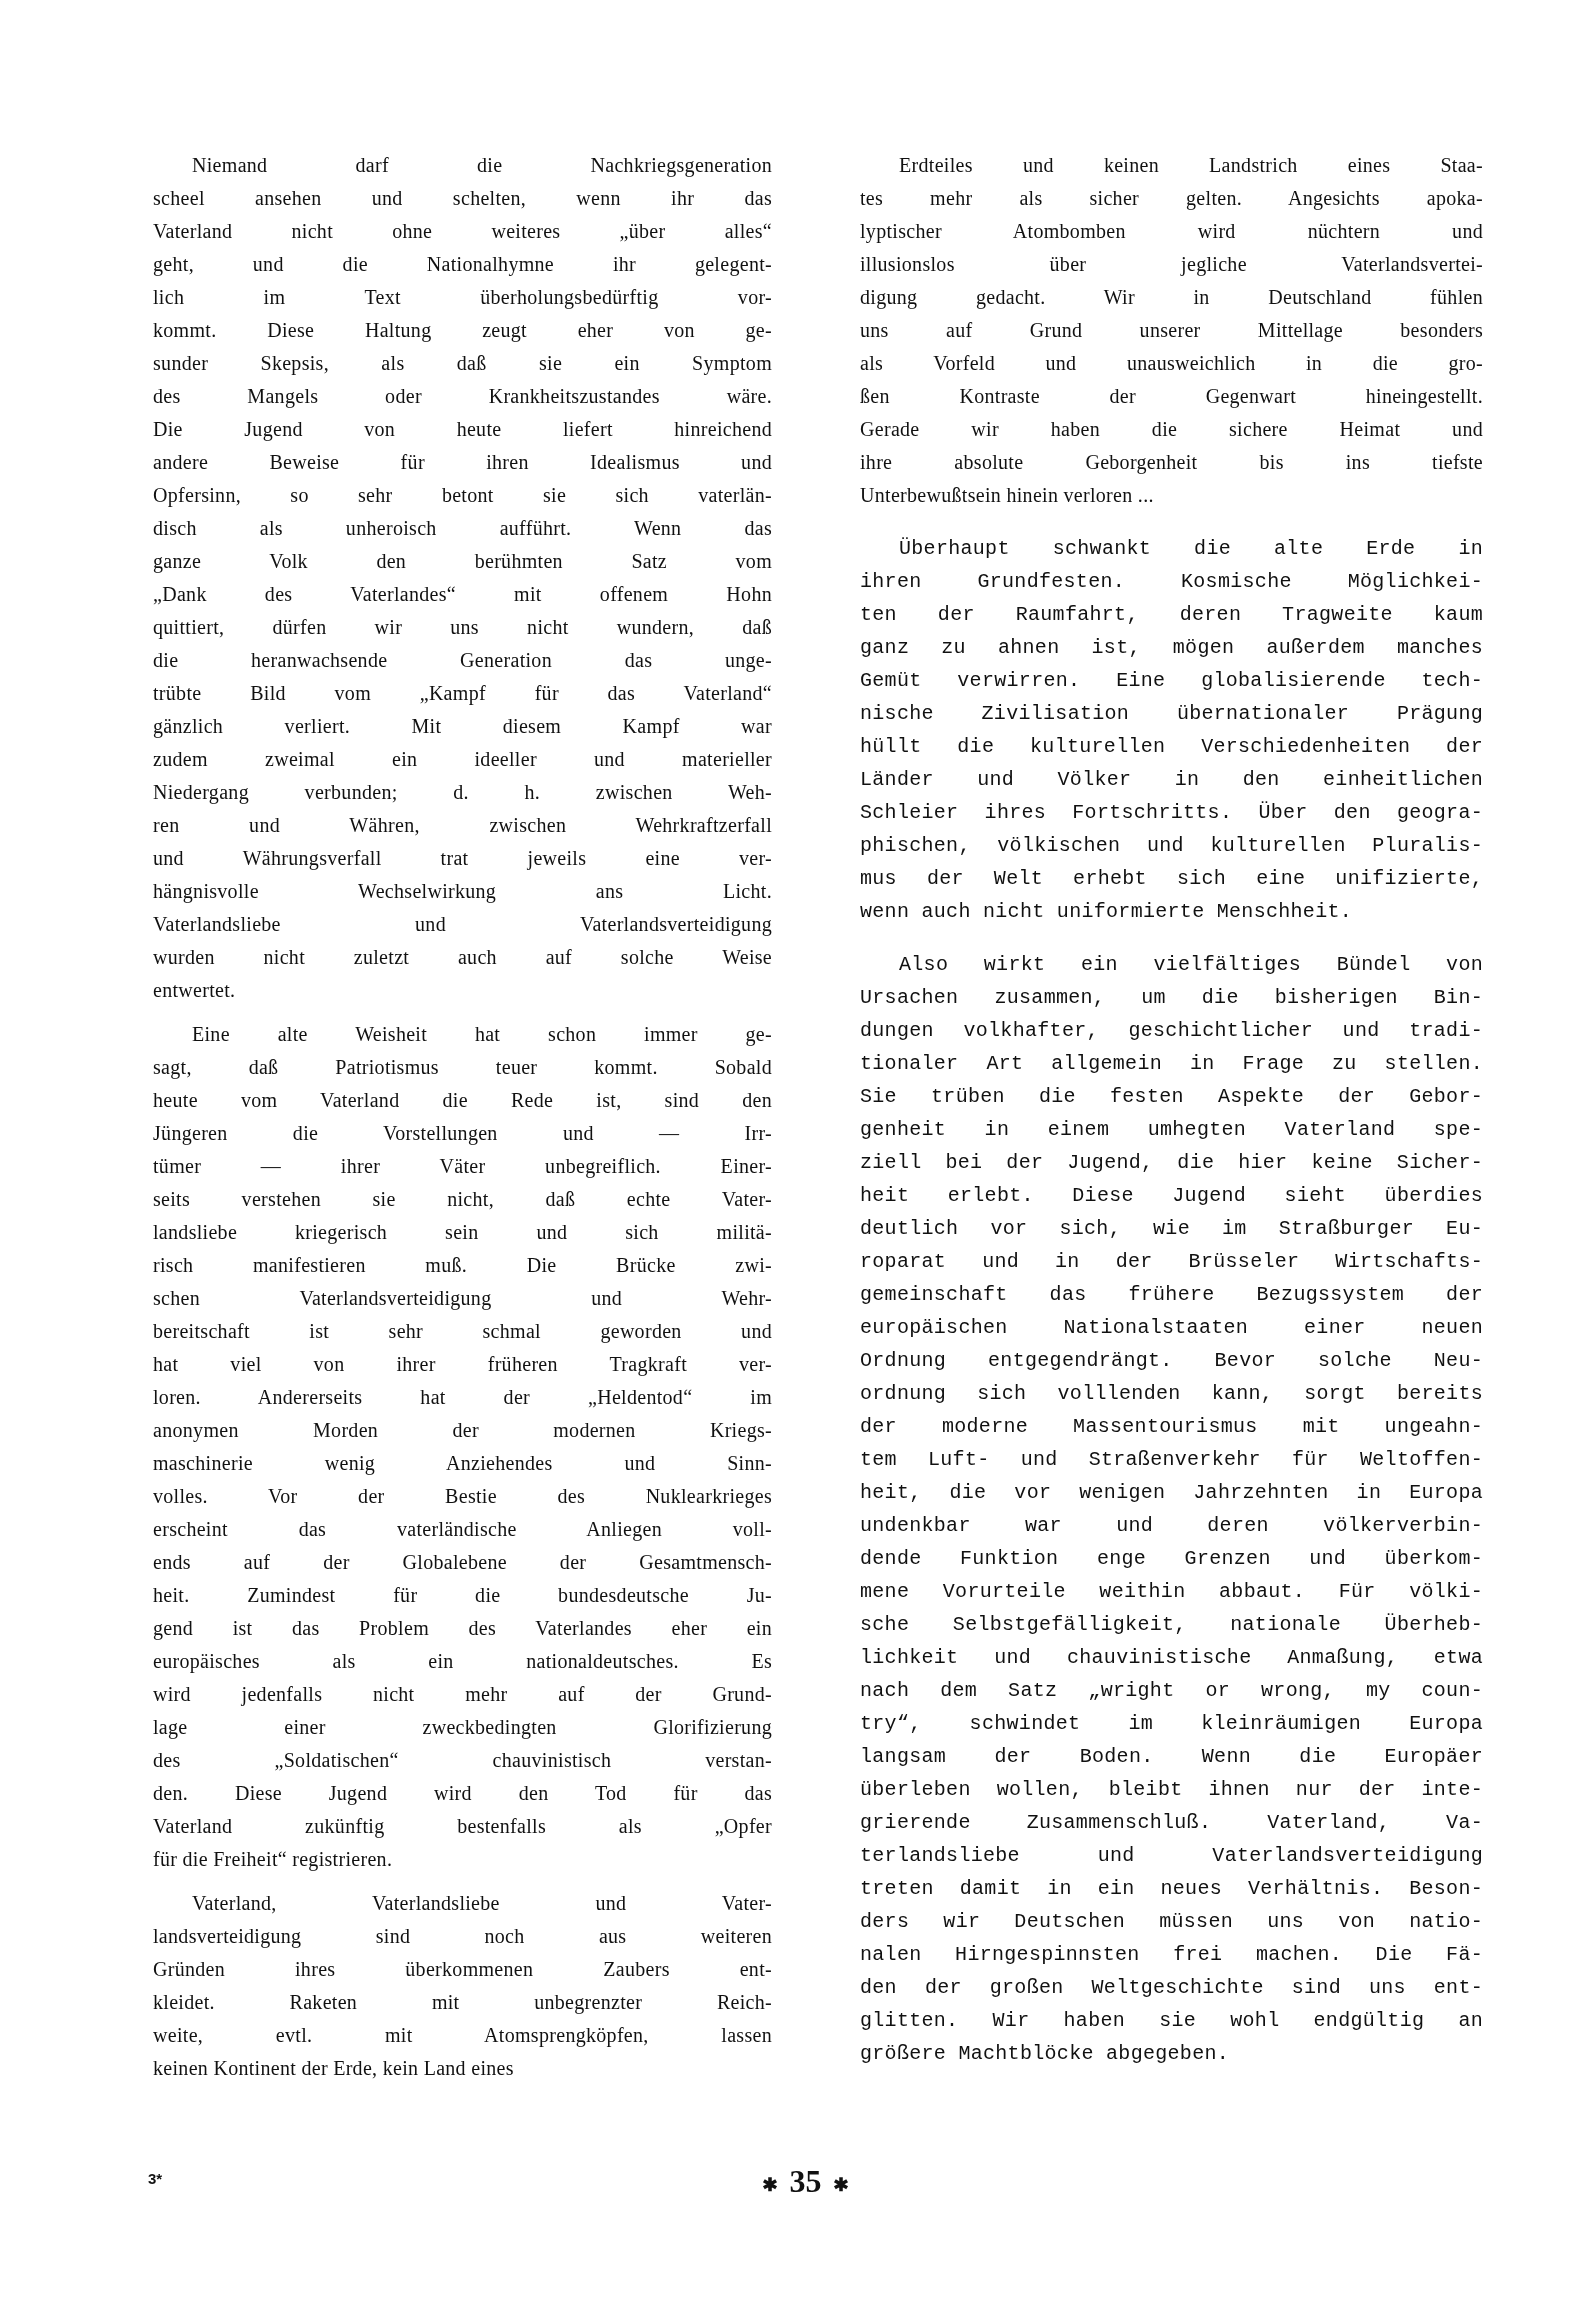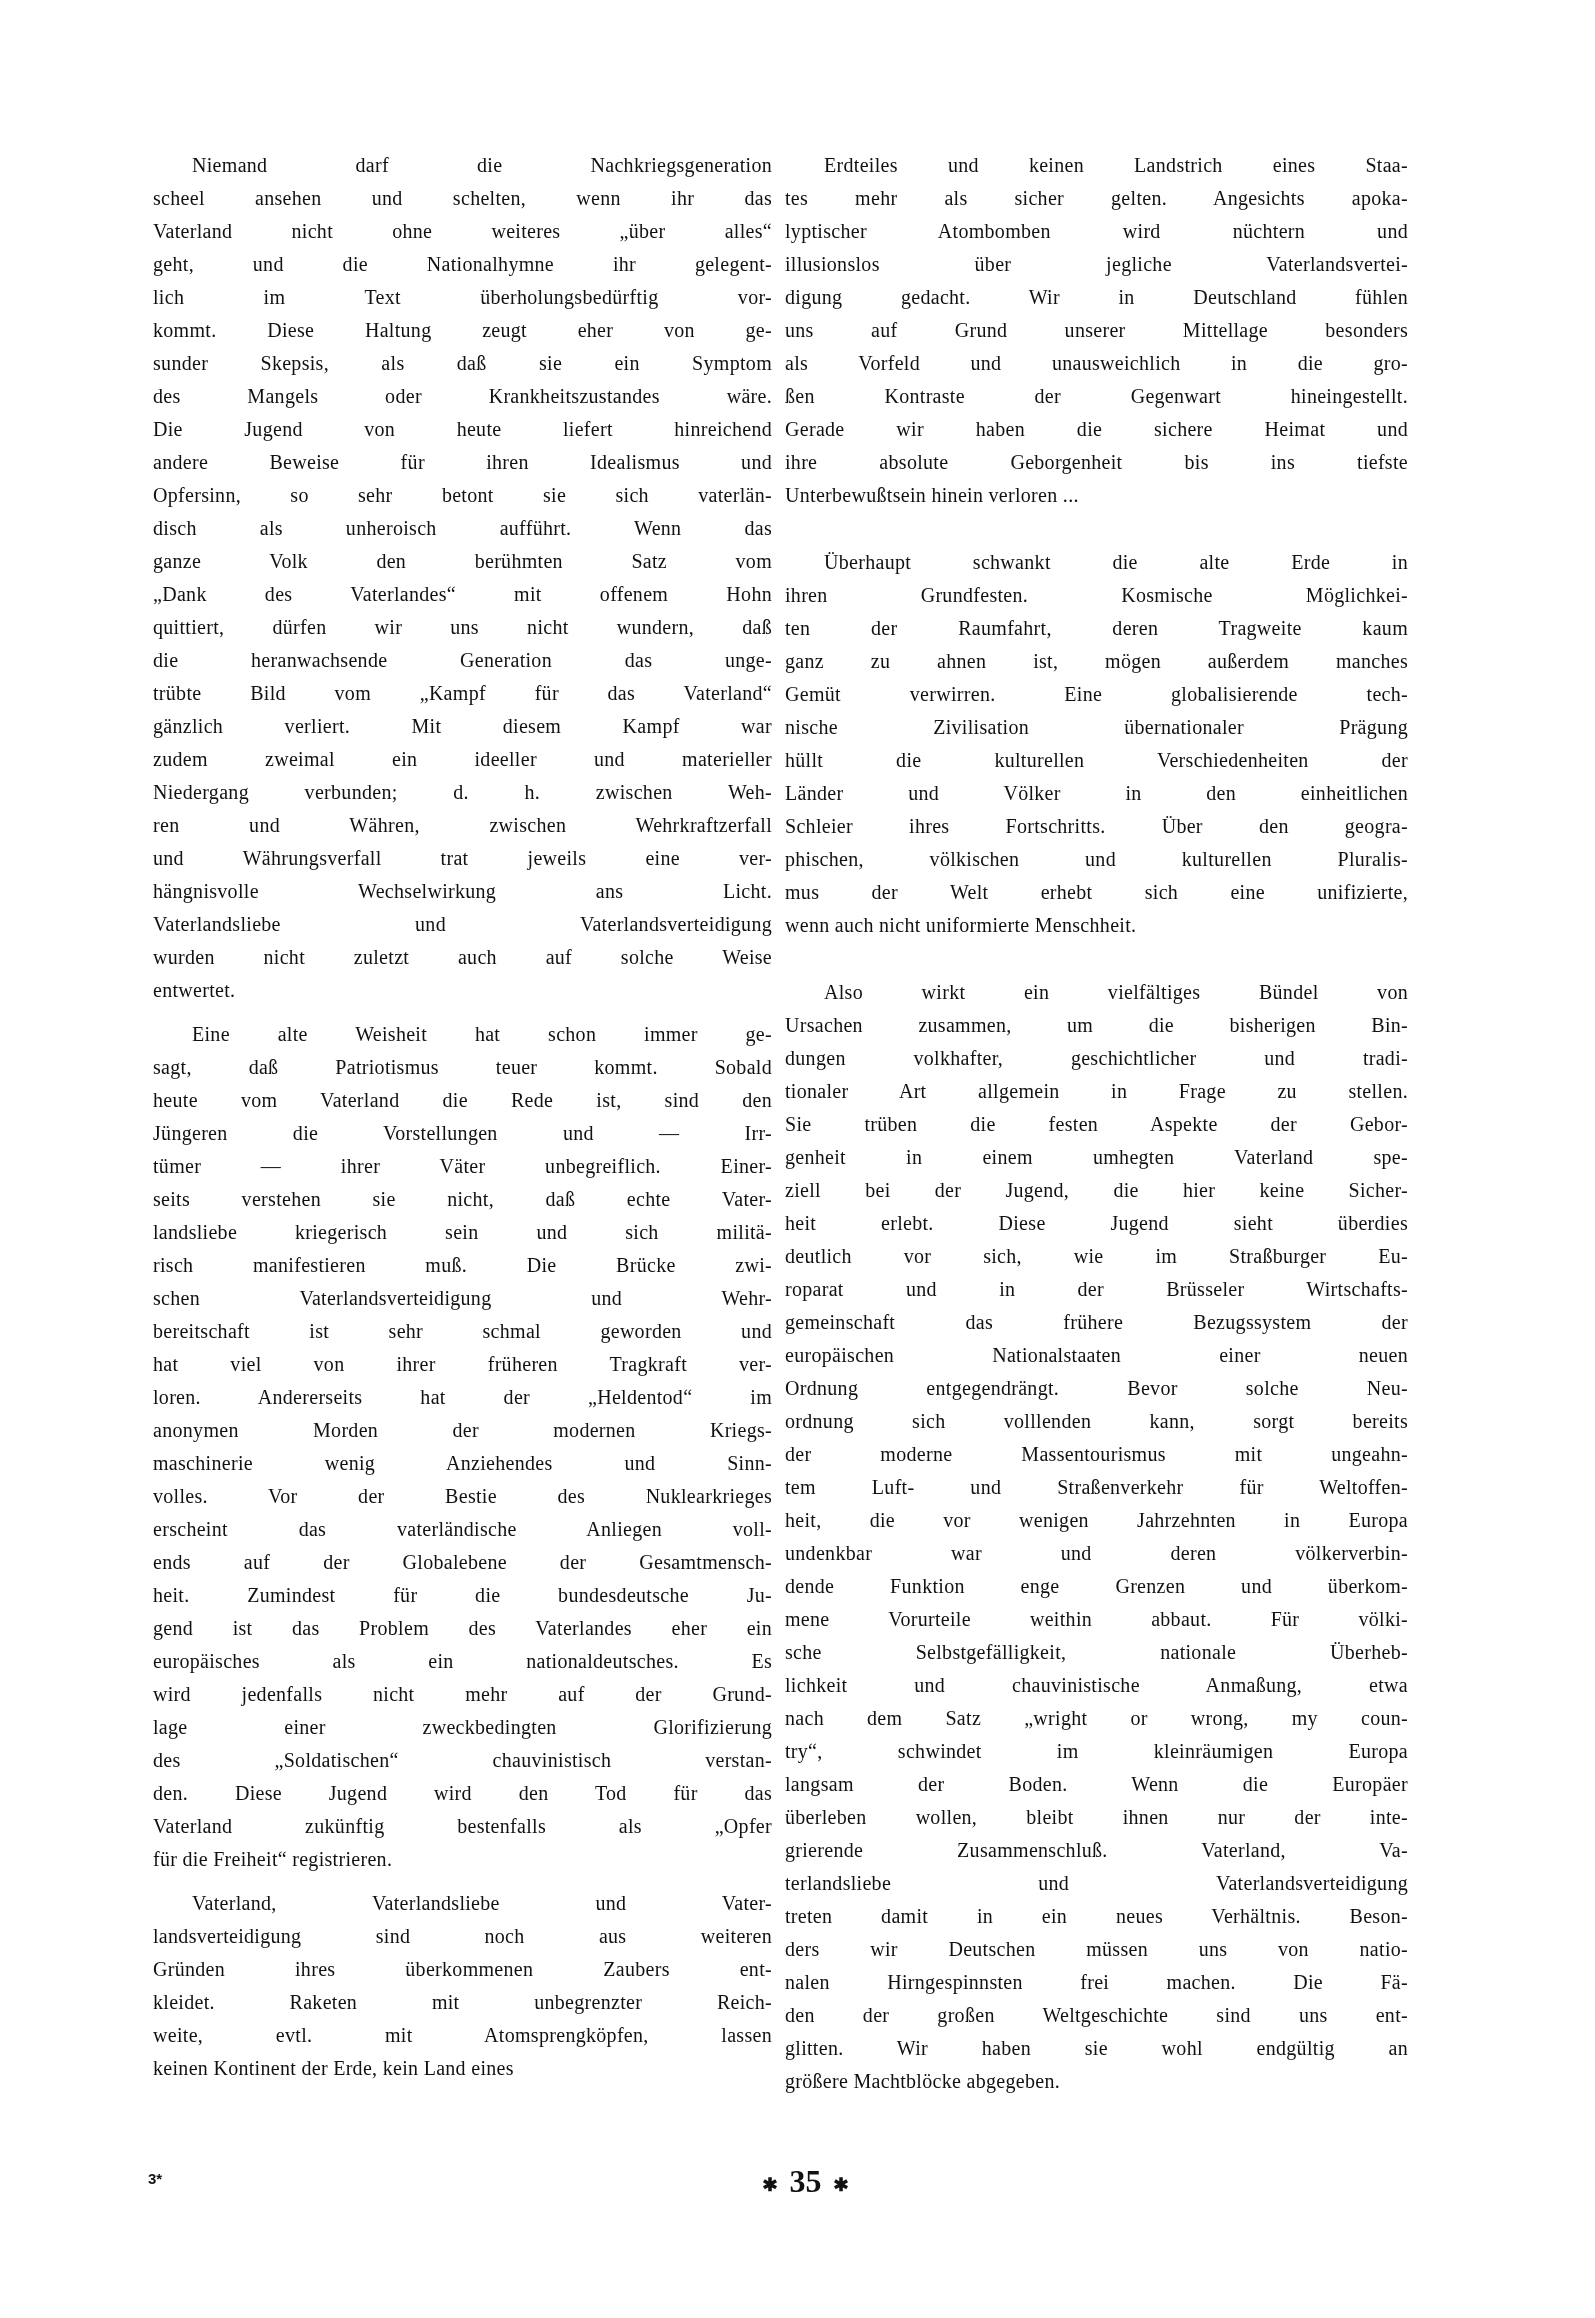--- a/index.html
+++ b/index.html
@@ -7,34 +7,34 @@
   .page { position: absolute; left: 0; top: 0; width: 1595px; height: 2319px; background: #ffffff; }
   .col {
     position: absolute;
     top: 149px;
     font-family: "Liberation Serif", "DejaVu Serif", serif;
     font-size: 20px;
     color: #111111;
     letter-spacing: 0.3px;
   }
   .col.left  { left: 153px; width: 619px; }
-  .col.right { left: 785px; width: 623px; }
+  .col.right { left: 860px; width: 623px; }
   .line {
     display: block;
     height: 33px;
     line-height: 33px;
     white-space: nowrap;
     text-align: justify;
     text-align-last: justify;
   }
   .line.last { text-align-last: left; }
   .line.indent { padding-left: 39px; }
   .para { display: block; }
   .col.left .para + .para { margin-top: 11px; }
-  .col.right .para + .para { margin-top: 34px; }
+  .col.right .para + .para { margin-top: 20px; font-family: Liberation Mono, monospace; }
   .footer-note {
     position: absolute; left: 148px; top: 2170px;
     font-family: "Liberation Sans", "DejaVu Sans", sans-serif;
     font-weight: bold; font-size: 15px; color: #111;
   }
   .page-number {
     position: absolute; left: 747px; top: 2163px; width: 117px;
     text-align: center;
     font-family: "Liberation Serif", "DejaVu Serif", serif;
     font-weight: bold; font-size: 32px; color: #111;

